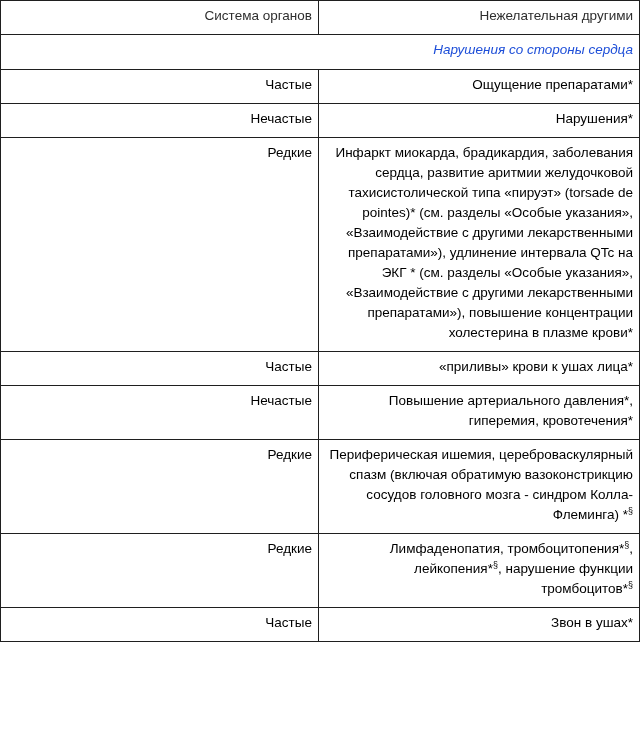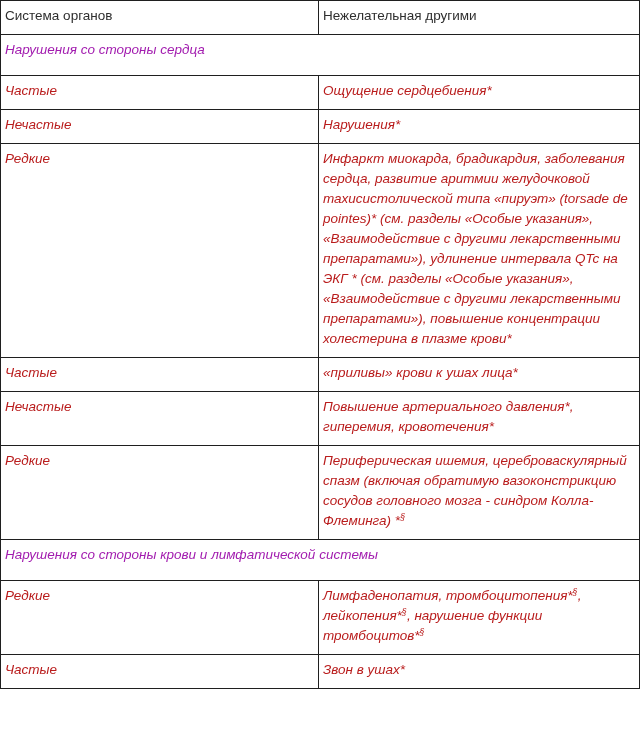--- a/index.html
+++ b/index.html
@@ -16,38 +16,37 @@
   table.adr-table {
     border-collapse: collapse;
     table-layout: fixed;
     width: 639px;
     margin: 0;
   }
   .adr-table th,
   .adr-table td {
     border: 1px solid #1f1f1f;
     vertical-align: top;
-    text-align: left;
+    text-align: right;
     padding: 5px 6px 8px 4px;
     font-size: 13.5px;
     line-height: 20px;
     font-weight: 400;
     word-wrap: break-word;
   }
   .adr-table th {
     color: #2e2e2e;
   }
   .adr-table td {
-    color: #b91c1c;
-    font-style: italic;
+    color: #000000;
   }
   .adr-table td.section {
     font-style: italic;
-    color: #a21caf;
-    padding-bottom: 15px;
+    color: #1d4ed8;
+    padding-bottom: 9px;
   }
   .adr-table sup {
     font-size: 9px;
     line-height: 0;
     vertical-align: super;
   }
 </style>
 </head>
 <body>
 
@@ -61,21 +60,21 @@
       <th>Система органов</th>
       <th>Нежелательная другими</th>
     </tr>
   </thead>
   <tbody id="table-body">
       <tr>
         <td colspan="2" class="section">Нарушения со стороны сердца</td>
       </tr>
       <tr>
         <td>Частые</td>
-        <td>Ощущение сердцебиения*</td>
+        <td>Ощущение препаратами*</td>
       </tr>
       <tr>
         <td>Нечастые</td>
         <td>Нарушения*</td>
       </tr>
       <tr>
         <td>Редкие</td>
         <td>Инфаркт миокарда, брадикардия, заболевания сердца, развитие аритмии желудочковой тахисистолической типа «пируэт» (torsade de pointes)* (см. разделы «Особые указания», «Взаимодействие с другими лекарственными препаратами»), удлинение интервала QTc на ЭКГ * (см. разделы «Особые указания», «Взаимодействие с другими лекарственными препаратами»), повышение концентрации холестерина в плазме крови*</td>
       </tr>
       <tr>
@@ -84,23 +83,20 @@
       </tr>
       <tr>
         <td>Нечастые</td>
         <td>Повышение артериального давления*, гиперемия, кровотечения*</td>
       </tr>
       <tr>
         <td>Редкие</td>
         <td>Периферическая ишемия, цереброваскулярный спазм (включая обратимую вазоконстрикцию сосудов головного мозга - синдром Колла-Флеминга) *<sup>§</sup></td>
       </tr>
       <tr>
-        <td colspan="2" class="section">Нарушения со стороны крови и лимфатической системы</td>
-      </tr>
-      <tr>
         <td>Редкие</td>
         <td>Лимфаденопатия, тромбоцитопения*<sup>§</sup>, лейкопения*<sup>§</sup>, нарушение функции тромбоцитов*<sup>§</sup></td>
       </tr>
       <tr>
         <td>Частые</td>
         <td>Звон в ушах*</td>
       </tr>
     </tbody>
 </table>
 

